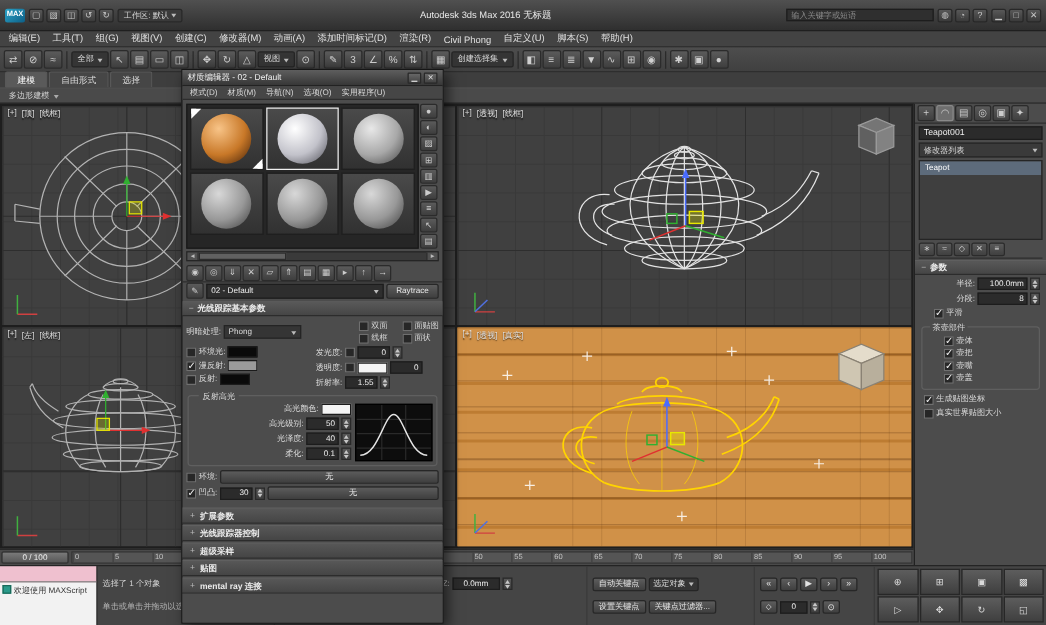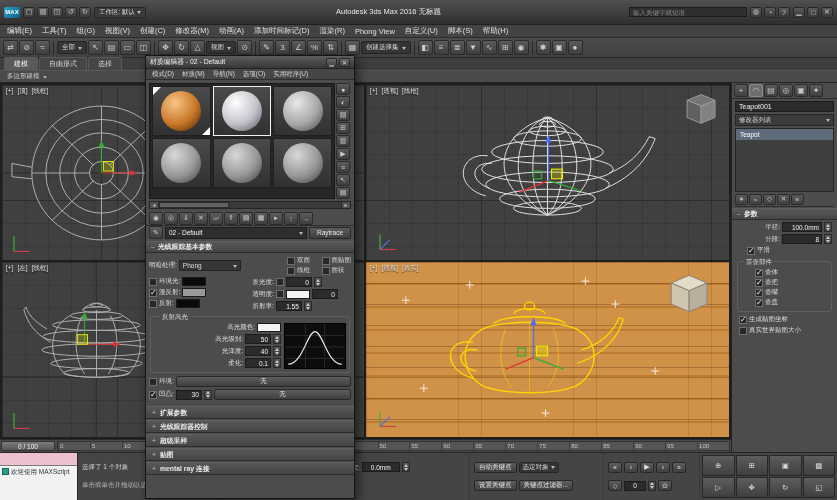--- a/index.html
+++ b/index.html
@@ -186,21 +186,21 @@
   <div class="menubar">
       <span class="mitem">编辑(E)</span>
       <span class="mitem">工具(T)</span>
       <span class="mitem">组(G)</span>
       <span class="mitem">视图(V)</span>
       <span class="mitem">创建(C)</span>
       <span class="mitem">修改器(M)</span>
       <span class="mitem">动画(A)</span>
       <span class="mitem">添加时间标记(D)</span>
       <span class="mitem">渲染(R)</span>
-      <span class="mitem">Phong View</span>
+      <span class="mitem">Civil Phong</span>
       <span class="mitem">自定义(U)</span>
       <span class="mitem">脚本(S)</span>
       <span class="mitem">帮助(H)</span>
     </div>
 
   <div class="toolbar">
       <div class="tbtn">⇄</div>
       <div class="tbtn">⊘</div>
       <div class="tbtn">≈</div>
       <div class="tsep"></div>

